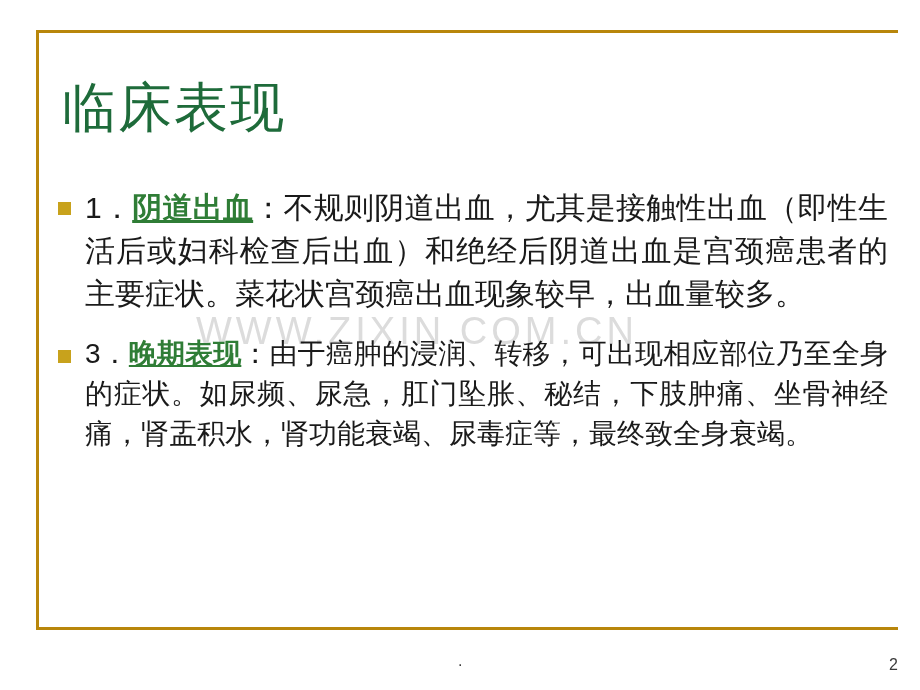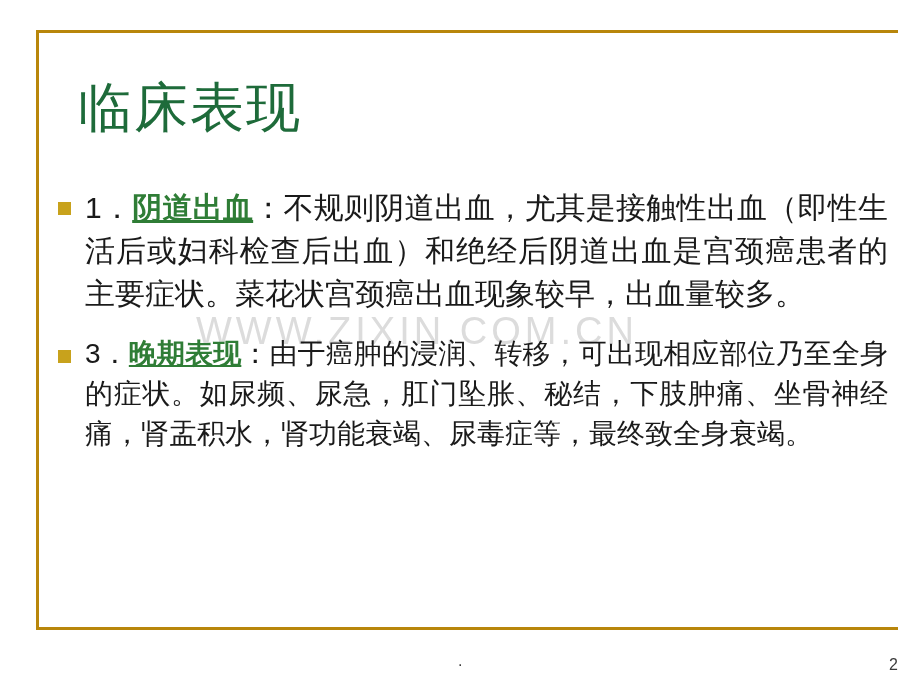--- a/index.html
+++ b/index.html
@@ -40,21 +40,21 @@
   .frame-bottom {
     position: absolute;
     left: 36px;
     top: 627px;
     width: 862px;
     height: 3px;
     background: #b8860b;
   }
   .title {
     position: absolute;
-    left: 78px;
+    left: 62px;
     top: 78px;
     font-size: 54px;
     color: #1e6b3a;
     letter-spacing: 2px;
     line-height: 1.1;
     white-space: nowrap;
   }
   .content {
     position: absolute;
     left: 58px;

